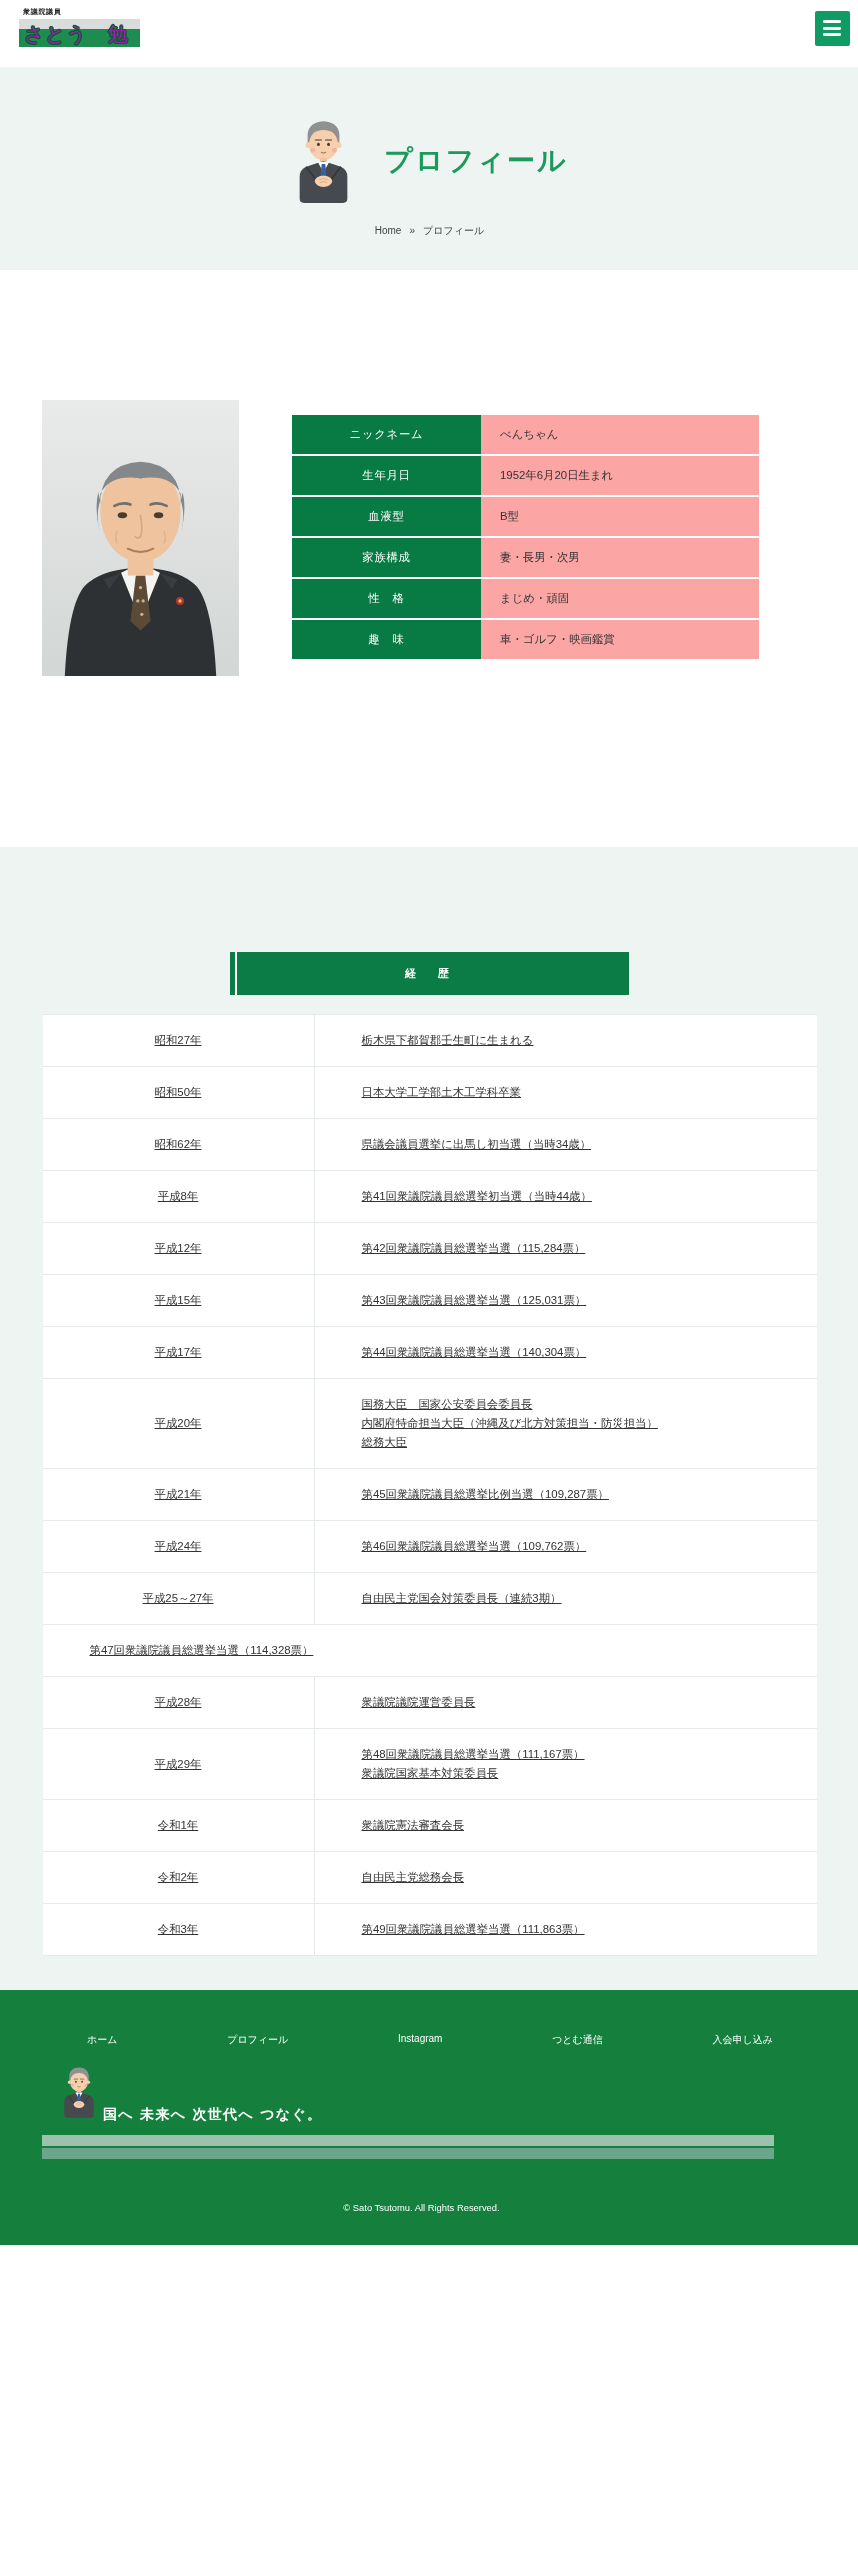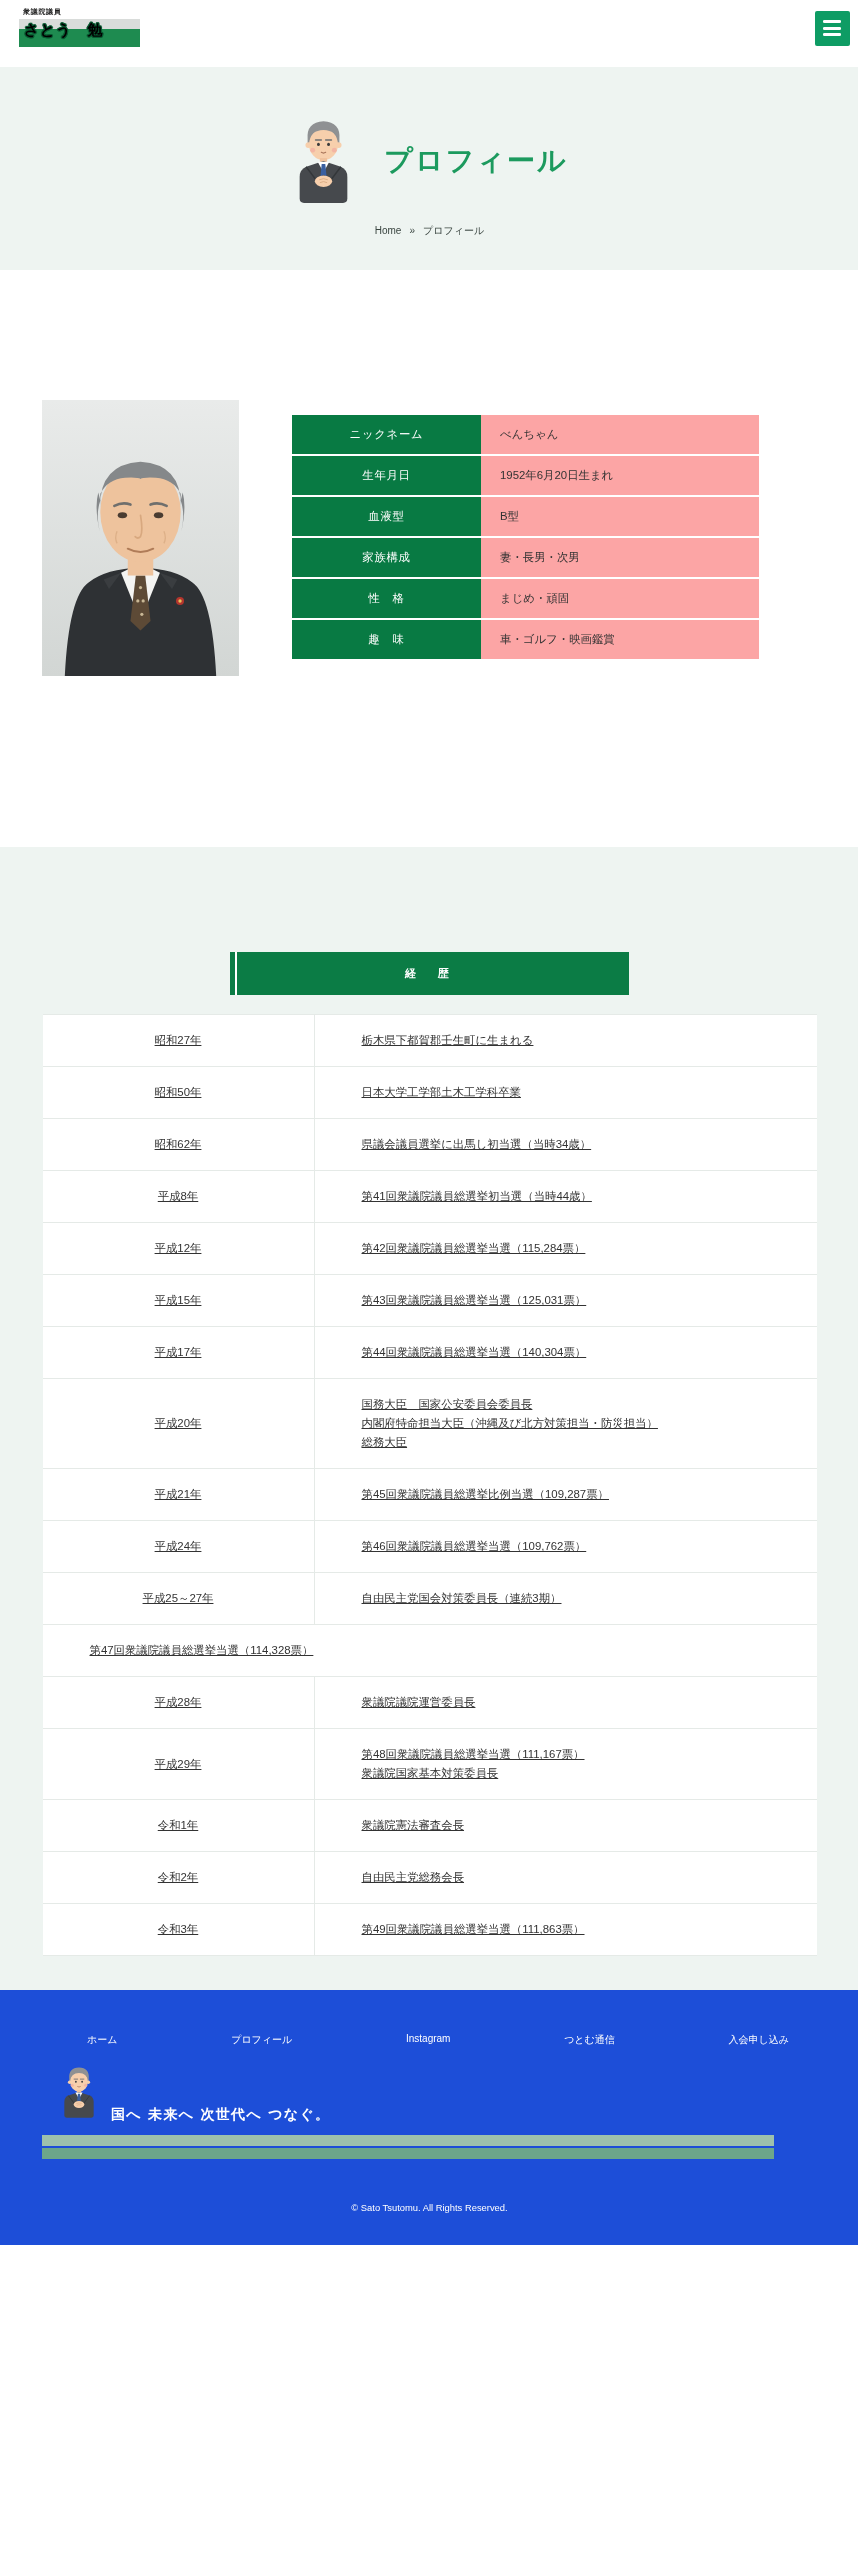--- a/index.html
+++ b/index.html
@@ -17,21 +17,21 @@
     height:67px;
     background:#ffffff;
   }
   .logo-block { position:absolute; left:19px; top:6.7px; cursor:pointer; }
   .logo-small { font-size:7px; font-weight:bold; color:#1b1b1b; letter-spacing:0.7px; margin-left:4px; }
   .logo-box { position:relative; width:121px; height:29px; margin-top:2px; }
   .logo-gray  { position:absolute; left:0; top:0; width:100%; height:10.7px; background:#d9dcda; }
   .logo-green { position:absolute; left:0; top:10.7px; width:100%; height:18px; background:#1e8b50; }
   .logo-text {
     position:absolute; left:4.7px; top:2.7px;
-    font-size:15px; font-weight:700; color:#000000; letter-spacing:0.7px;
+    font-size:20px; font-weight:400; color:#a21caf; letter-spacing:0.7px;
     text-shadow:-1.3px 0 #0a5c33, 1.3px 0 #0a5c33, 0 -1.3px #0a5c33, 0 1.3px #0a5c33,
                 -0.7px -0.7px #0a5c33, 0.7px 0.7px #0a5c33, -0.7px 0.7px #0a5c33, 0.7px -0.7px #0a5c33;
     white-space:nowrap;
   }
   .menu-btn {
     position:absolute; right:9.4px; top:10.7px;
     width:35px; height:35px; background:#0e9c64; border:none; border-radius:2px;
     display:flex; flex-direction:column; justify-content:center; align-items:center; gap:3.3px;
     cursor:pointer;
   }
@@ -84,24 +84,24 @@
     display:flex; align-items:center; justify-content:center;
     font-size:11.4px; color:#333; padding:16px 6.7px;
   }
   .career-desc {
     flex:1; display:flex; align-items:center;
     padding:16px 20px 16px 47px; font-size:11.4px; line-height:19px;
     color:#333; white-space:pre-line;
   }
 
   
-  .site-footer { background:#1d4ed8; padding:43px 0 32px 0; }
+  .site-footer { background:#15803d; padding:43px 16px 32px 0; }
   .footer-nav { display:flex; justify-content:space-between; margin:0 70px 0 87px; }
   .footer-nav a { color:#ffffff; font-size:10px; text-decoration:none; cursor:pointer; }
-  .footer-brand { display:flex; align-items:flex-end; gap:12px; margin:9.4px 0 0 59px; height:70px; }
+  .footer-brand { display:flex; align-items:flex-end; gap:4px; margin:9.4px 0 0 59px; height:70px; }
   .footer-avatar { width:40px; height:70px; }
   .catchphrase {
     font-family:"DejaVu Serif","Liberation Serif",serif;
     font-size:14px; font-weight:bold; color:#ffffff; letter-spacing:1.3px; padding-bottom:2.7px;
   }
   .stripe { margin-left:42px; width:732px; }
   .stripe-light { height:11.4px; background:#9dc1ac; margin-top:8px; }
   .stripe-dark  { height:10.7px; background:#6ca68a; margin-top:2px; }
   .copyright { margin-top:43px; text-align:center; color:#ffffff; font-size:9.4px; }
 

